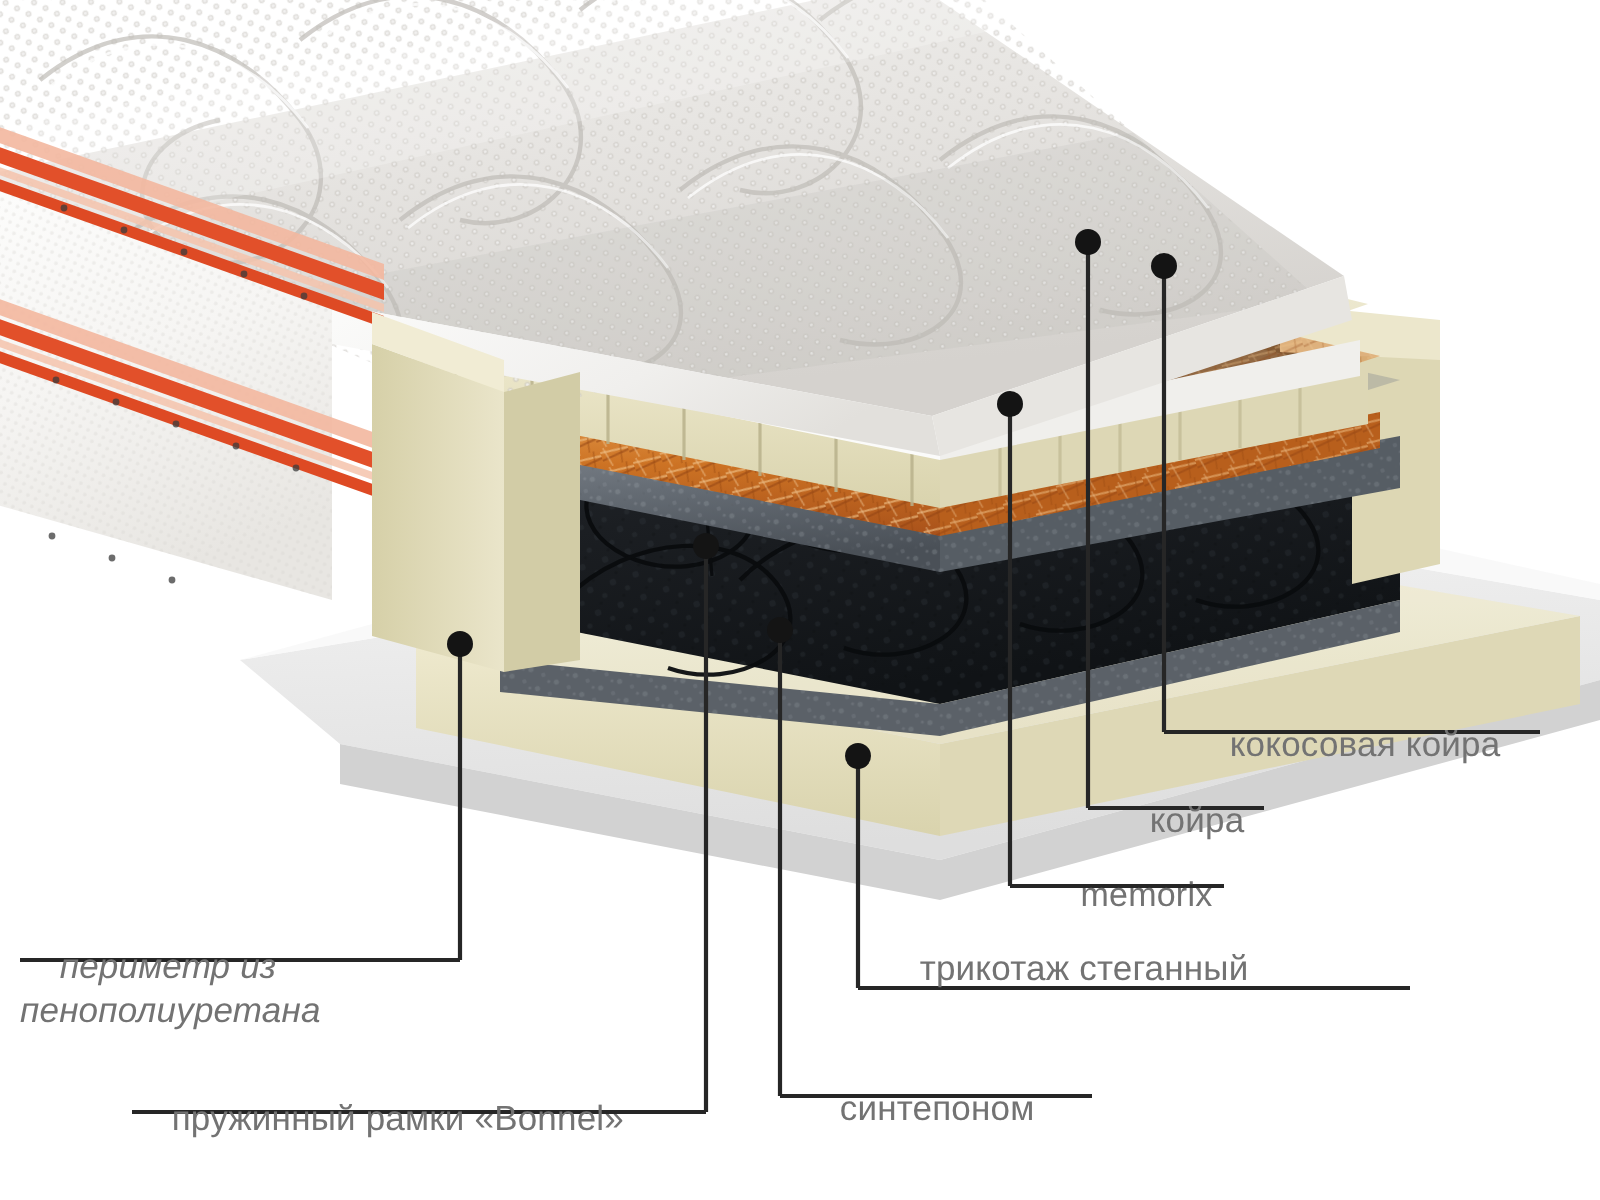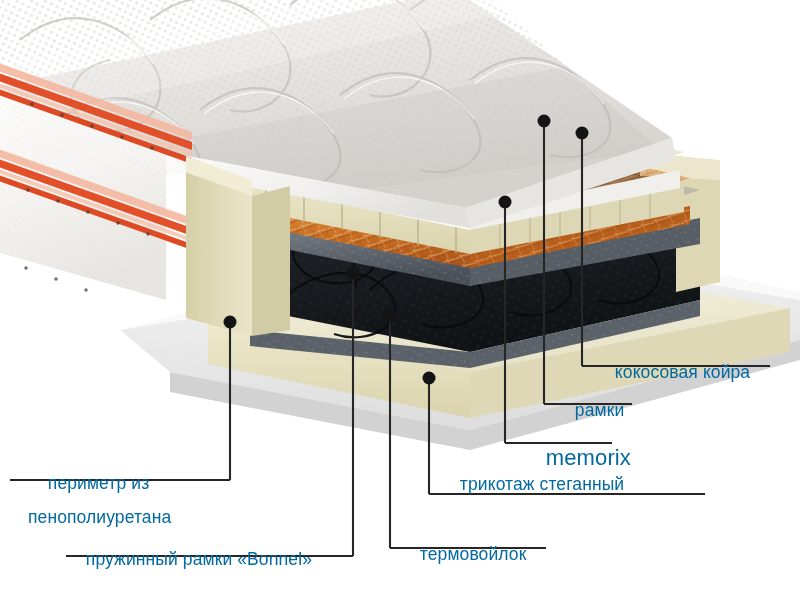--- a/index.html
+++ b/index.html
@@ -14,28 +14,28 @@
     background:#ffffff;
     overflow:hidden;
   }
 
   
   #illustration{position:absolute;left:0;top:0;width:800px;height:600px;}
 
   
   .callout{
     position:absolute;
-    color:#0369a1;
+    color:#737373;
     font-size:17.5px;
     line-height:1.26;
     white-space:pre;
     letter-spacing:0.1px;
   }
-  .callout.small{font-size:22px;}
-  .callout .l2{display:block;margin-top:12px;}
+  .callout.small{font-size:17px;}
+  .callout .l2{display:block;}
   .leaders{position:absolute;left:0;top:0;width:800px;height:600px;pointer-events:none;}
 </style>
 </head>
 <body>
 
 <div id="stage">
 
   <svg id="illustration" viewBox="0 0 800 600">
     <defs>
 
@@ -343,41 +343,41 @@
         <circle cx="353" cy="273" r="6.5"></circle>
         <circle cx="390" cy="315" r="6.5"></circle>
         <circle cx="429" cy="378" r="6.5"></circle>
         <circle cx="505" cy="202" r="6.5"></circle>
         <circle cx="544" cy="121" r="6.5"></circle>
         <circle cx="582" cy="133" r="6.5"></circle>
       </g>
     </g>
   </svg>
 
-  <div class="callout" style="left:28px; top:450px;">
+  <div class="callout" style="left:10px; top:450px;font-style:italic;">
     <span>периметр из</span><span class="l2">пенополиуретана</span>
   </div>
 
   <div class="callout" style="left:66px; top:526px;">
     <span>пружинный рамки «Bonnel»</span>
   </div>
 
   <div class="callout" style="left:400px; top:521px;">
-    <span>термовойлок</span>
+    <span>синтепоном</span>
   </div>
 
   <div class="callout" style="left:440px; top:451px;text-align:right;">
     <span>трикотаж стеганный</span>
   </div>
 
   <div class="callout small" style="left:521px; top:416px;">
     <span>memorix</span>
   </div>
 
   <div class="callout" style="left:555px; top:377px;">
-    <span>рамки</span>
+    <span>койра</span>
   </div>
 
   <div class="callout" style="left:595px; top:339px;">
     <span>кокосовая койра</span>
   </div>
 
 </div>
 
 </body></html>

